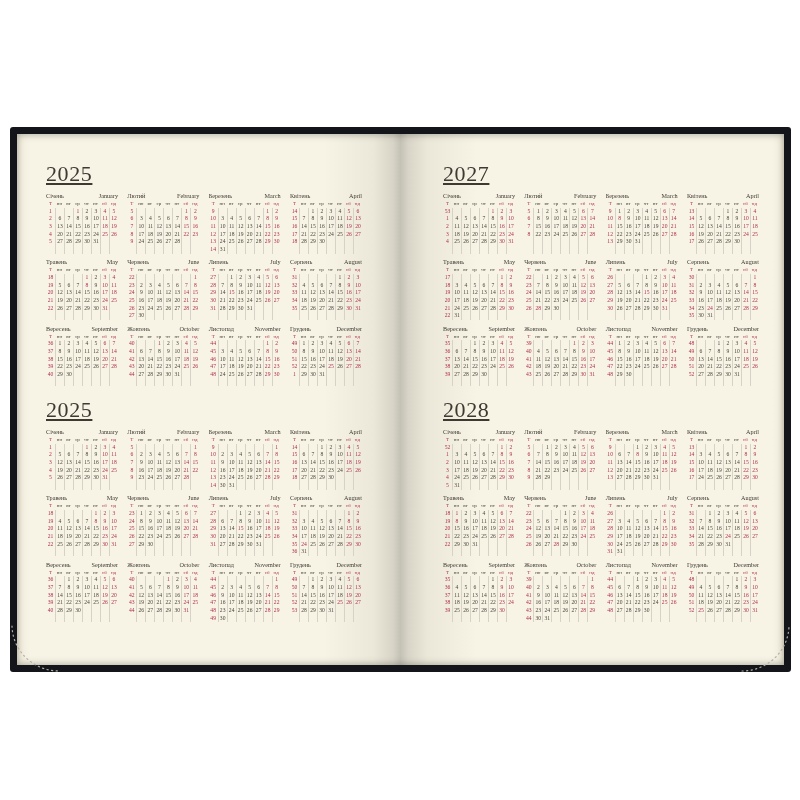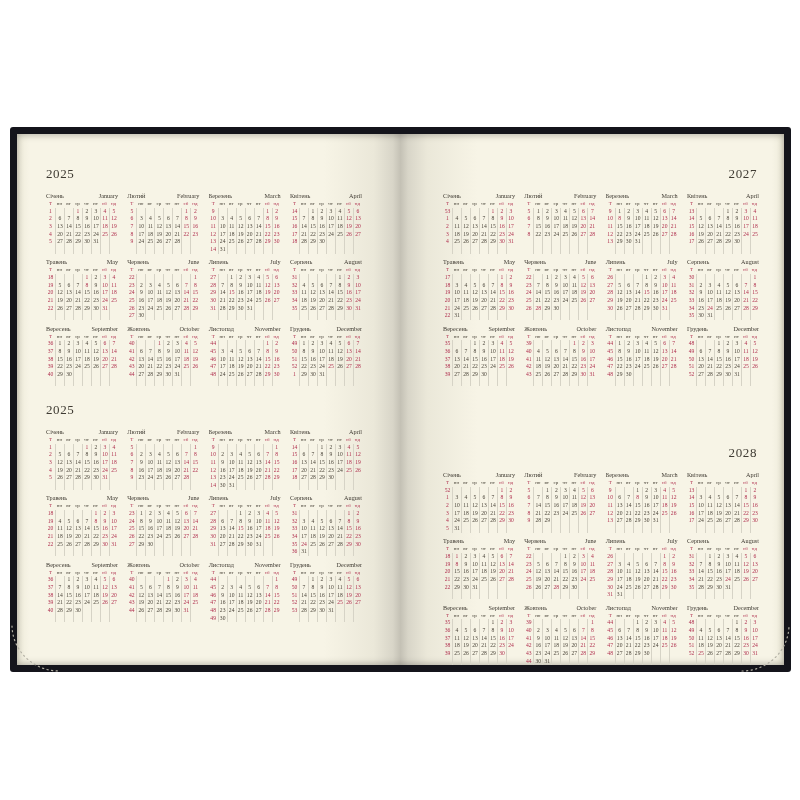--- a/index.html
+++ b/index.html
@@ -20,24 +20,25 @@
       #ebe8d9 46.5%, #d8d5c8 49%, var(--fold,#c4c1b5) 50%,
       #d8d5c8 51%, #ebe8d9 53.5%, var(--page,#f7f4e6) 60%,
       var(--page,#f7f4e6) 98.4%, #edead9 100%);
     box-shadow: inset 0 2px 6px rgba(45,42,35,.22), inset 0 -2px 6px rgba(45,42,35,.22);
   }
   .overlay{position:absolute;left:0;top:0;width:800px;height:800px;pointer-events:none;}
   .arc{fill:none;stroke:var(--dots,#b3b0a4);stroke-width:1.2;stroke-dasharray:1.2 3.4;stroke-linecap:round;}
 
   .year-block{position:absolute;width:316px;}
   .ylabel{
-    height:22px;line-height:22px;font-size:13px;letter-spacing:.6px;
+    height:22px;line-height:22px;font-size:22px;letter-spacing:.6px;
     color:#3e3a32;
+    text-decoration:underline;
   }
-  .year-block.right .ylabel{text-align:right;padding-right:2px;}
+  .year-block.right .ylabel{text-align:left;padding-right:2px;}
   .months-grid{
     margin-top:6px;display:grid;grid-template-columns:repeat(4,72px);
     justify-content:space-between;row-gap:3.5px;
   }
   .month{width:72px;}
   .mname{
     display:flex;justify-content:space-between;align-items:baseline;
     height:9px;line-height:9px;font-size:6.2px;color:#3f3a32;
     white-space:nowrap;
   }
@@ -2373,21 +2374,21 @@
               <span class="c div"></span>
               <span class="c div"></span>
               <span class="c div"></span>
               <span class="c div"></span>
               <span class="c div"></span>
               <span class="c div"></span>
             </div>
           </div>
         </div>
       </div>
-      <div class="year-block right" style="left: 443px; top: 399px; margin-top: 43px;">
+      <div class="year-block right" style="left: 443px; top: 399px;">
         <div class="ylabel">2028</div>
         <div class="months-grid">
           <div class="month">
             <div class="mname">
               <span>Січень</span>
               <span>January</span>
             </div>
             <div class="mgrid">
               <span class="c hdr red">Т</span>
               <span class="c hdr">пн</span>

